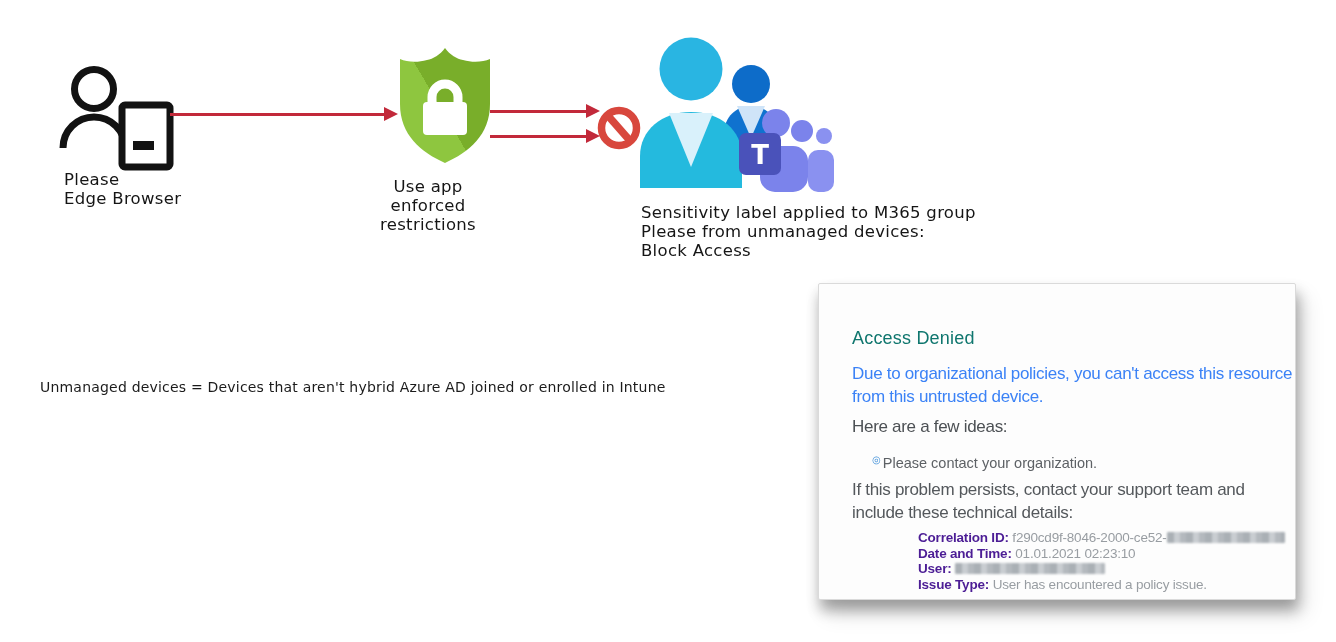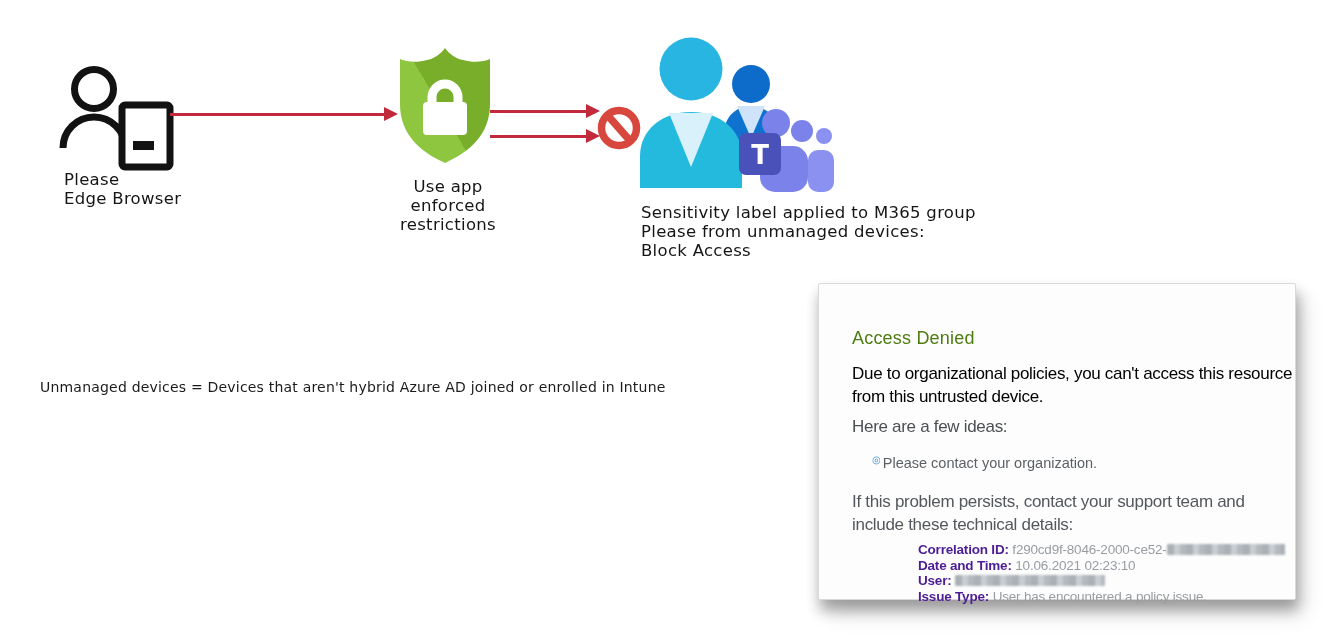--- a/index.html
+++ b/index.html
@@ -13,26 +13,26 @@
   .arrow-line{position:absolute;height:2.6px;background:#c2293a;}
   .arrow-head{position:absolute;width:0;height:0;border-top:7px solid transparent;
               border-bottom:7px solid transparent;border-left:14px solid #c2293a;}
   
   .abs{position:absolute;}
   
   .panel{position:absolute;left:818px;top:283px;width:478px;height:317px;box-sizing:border-box;
          background:#fdfdfd;border:1px solid #dadada;border-radius:2px;
          box-shadow:2px 10px 14px rgba(0,0,0,.32), 8px 14px 22px rgba(0,0,0,.12);
          padding:44px 0 0 33px;font-family:"Liberation Sans",sans-serif;}
-  .panel-title{color:#4d7c0f;font-size:18px;letter-spacing:.2px;}
-  .panel-msg{margin-top:13px;width:445px;color:#000000;font-size:17px;line-height:23px;letter-spacing:-.3px;}
+  .panel-title{color:#0f766e;font-size:18px;letter-spacing:.2px;}
+  .panel-msg{margin-top:13px;width:445px;color:#3b82f6;font-size:17px;line-height:23px;letter-spacing:-.3px;}
   .ideas-heading{margin-top:9px;color:#4c5054;font-size:17px;letter-spacing:-.3px;}
   .idea-row{margin-top:17px;padding-left:20px;color:#5d6165;font-size:14.5px;}
   .info-bullet{color:#3f8fd8;font-size:10px;vertical-align:5px;margin-right:2px;}
-  .support{margin-top:19px;width:445px;color:#54585c;font-size:17px;line-height:23px;letter-spacing:-.3px;}
+  .support{margin-top:7px;width:445px;color:#54585c;font-size:17px;line-height:23px;letter-spacing:-.3px;}
   .tech{margin-top:6px;padding-left:26px;font-size:13.5px;line-height:15.5px;letter-spacing:-.2px;}
   .tech .lbl{font-weight:bold;color:#4c1d95;margin-left:40px;}
   .tech .val{color:#989da2;}
   .redact{display:inline-block;height:11px;border-radius:1px;vertical-align:-1px;
           background:repeating-linear-gradient(90deg,#aab0b5 0 7px,#c9cdd1 7px 13px,#b4b9be 13px 19px);
           filter:blur(1.2px);}
   .redact.w1{width:118px;} .redact.w2{width:150px;}
 </style>
 </head>
 <body>
@@ -102,21 +102,21 @@
       <rect x="103" y="97" width="42" height="42" rx="7" fill="#4a52ba"></rect>
       <text x="124" y="119" text-anchor="middle" dominant-baseline="central" font-family="DejaVu Sans, sans-serif" font-size="26" font-weight="bold" fill="#ffffff">T</text>
     </g>
   </svg>
 
   <div class="dlabel" style="left:64px;top:170px">
     <div>Please</div>
     <div>Edge Browser</div>
   </div>
 
-  <div class="dlabel center" style="left:368px;top:177px;width:160px">
+  <div class="dlabel center" style="left:348px;top:177px;width:160px">
     <div>Use app</div>
     <div>enforced</div>
     <div>restrictions</div>
   </div>
 
   <div class="dlabel" style="left:641px;top:203px">
     <div>Sensitivity label applied to M365 group</div>
     <div>Please from unmanaged devices:</div>
     <div>Block Access</div>
   </div>
@@ -131,21 +131,21 @@
       <span class="info-bullet">◎</span><span>Please contact your organization.</span>
     </div>
     <div class="support">If this problem persists, contact your support team and include these technical details:</div>
     <div class="tech">
       <div>
         <span class="lbl">Correlation ID:</span>
         <span class="val">f290cd9f-8046-2000-ce52-</span><span class="redact w1"></span>
       </div>
       <div>
         <span class="lbl">Date and Time:</span>
-        <span class="val">10.06.2021 02:23:10</span>
+        <span class="val">01.01.2021 02:23:10</span>
       </div>
       <div>
         <span class="lbl">User:</span>
         <span class="redact w2"></span>
       </div>
       <div>
         <span class="lbl">Issue Type:</span>
         <span class="val">User has encountered a policy issue.</span>
       </div>
     </div>

